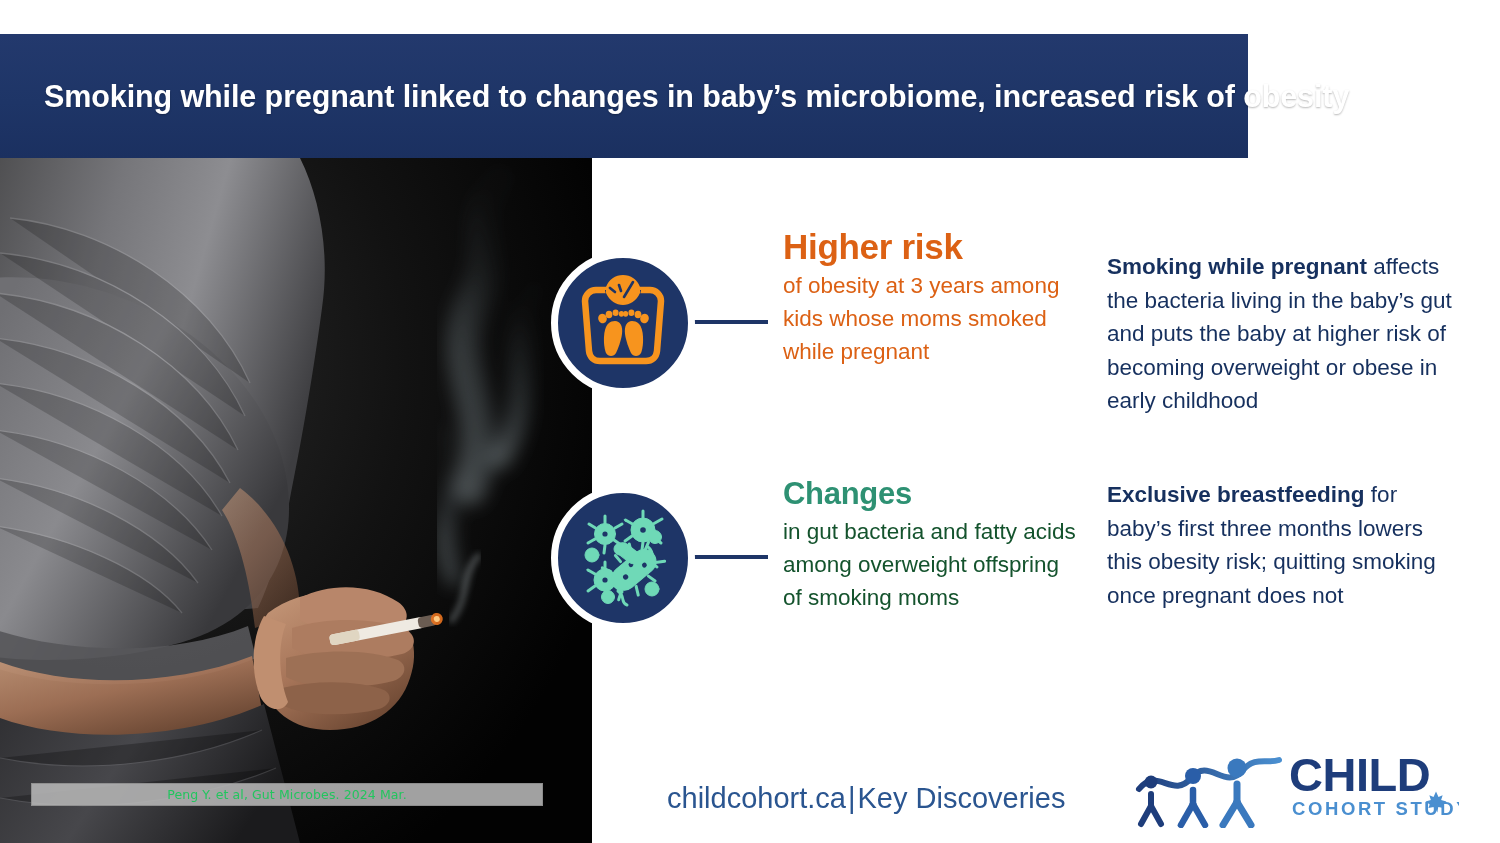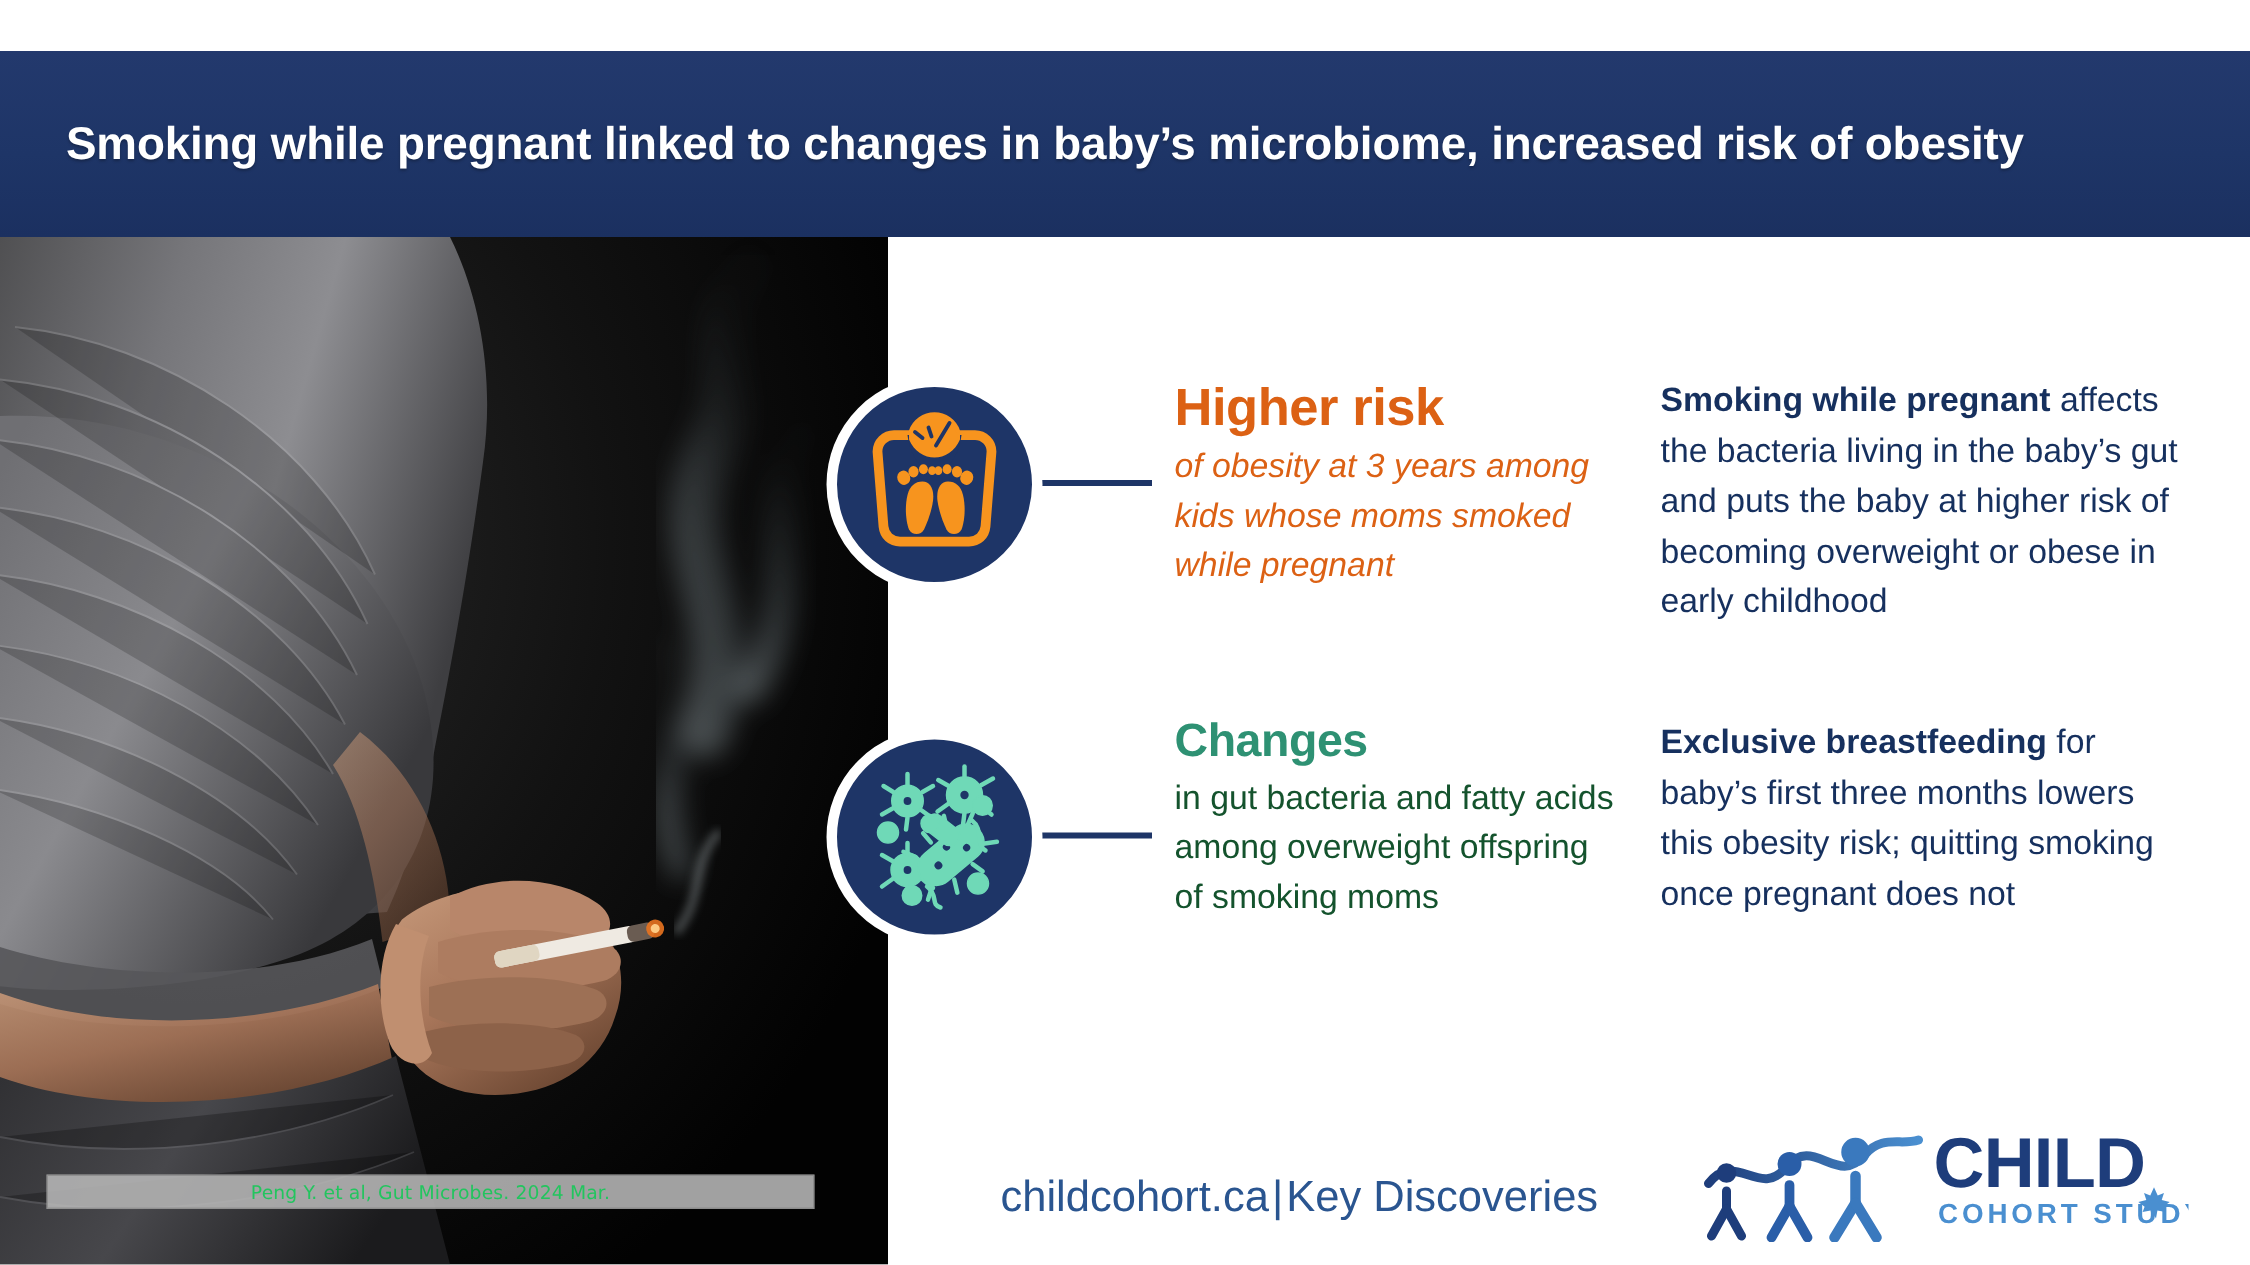--- a/index.html
+++ b/index.html
@@ -6,21 +6,21 @@
   html,body { width:1500px; height:843px; }
   body {
     font-family:"Liberation Sans", sans-serif;
     background:#ffffff;
     position:relative;
     overflow:hidden;
   }
 
   
   .header{
-    position:absolute; left:0; top:34px; width:1500px; height:124px;
+    position:absolute; left:0; top:34px; width:1248px; height:124px;
     background:linear-gradient(180deg,#23396d 0%,#1e3567 55%,#1b3060 100%);
     display:flex; align-items:center;
   }
   .header-title{
     color:#ffffff;
     font-size:30.5px;
     font-weight:700;
     letter-spacing:-0.1px;
     padding-left:44px;
     white-space:nowrap;
@@ -59,30 +59,30 @@
   .badge svg{ display:block; }
 
   .connector{
     position:absolute; height:4px; background:#1e3567; z-index:3;
   }
   .conn-1{ left:690px; top:320px; width:78px; }
   .conn-2{ left:690px; top:555px; width:78px; }
 
   
   .col-mid{ position:absolute; left:783px; width:300px; }
-  .block-orange{ top:253px; }
+  .block-orange{ top:228px; }
   .block-green{ top:478px; }
 
   .head-orange{
     font-size:35px; font-weight:700; color:#DC6114;
     line-height:1.06; letter-spacing:-0.3px;
   }
   .body-orange{
     font-size:22.5px; color:#DC6114; line-height:1.47;
-    font-weight:400; margin-top:4px;font-style:italic;
+    font-weight:400; margin-top:4px;
   }
   .head-green{
     font-size:31px; font-weight:700; color:#2E9173;
     line-height:1.06; letter-spacing:-0.3px;
   }
   .body-green{
     font-size:22.5px; color:#14532d; line-height:1.47;
     font-weight:400; margin-top:4px;
   }
 

